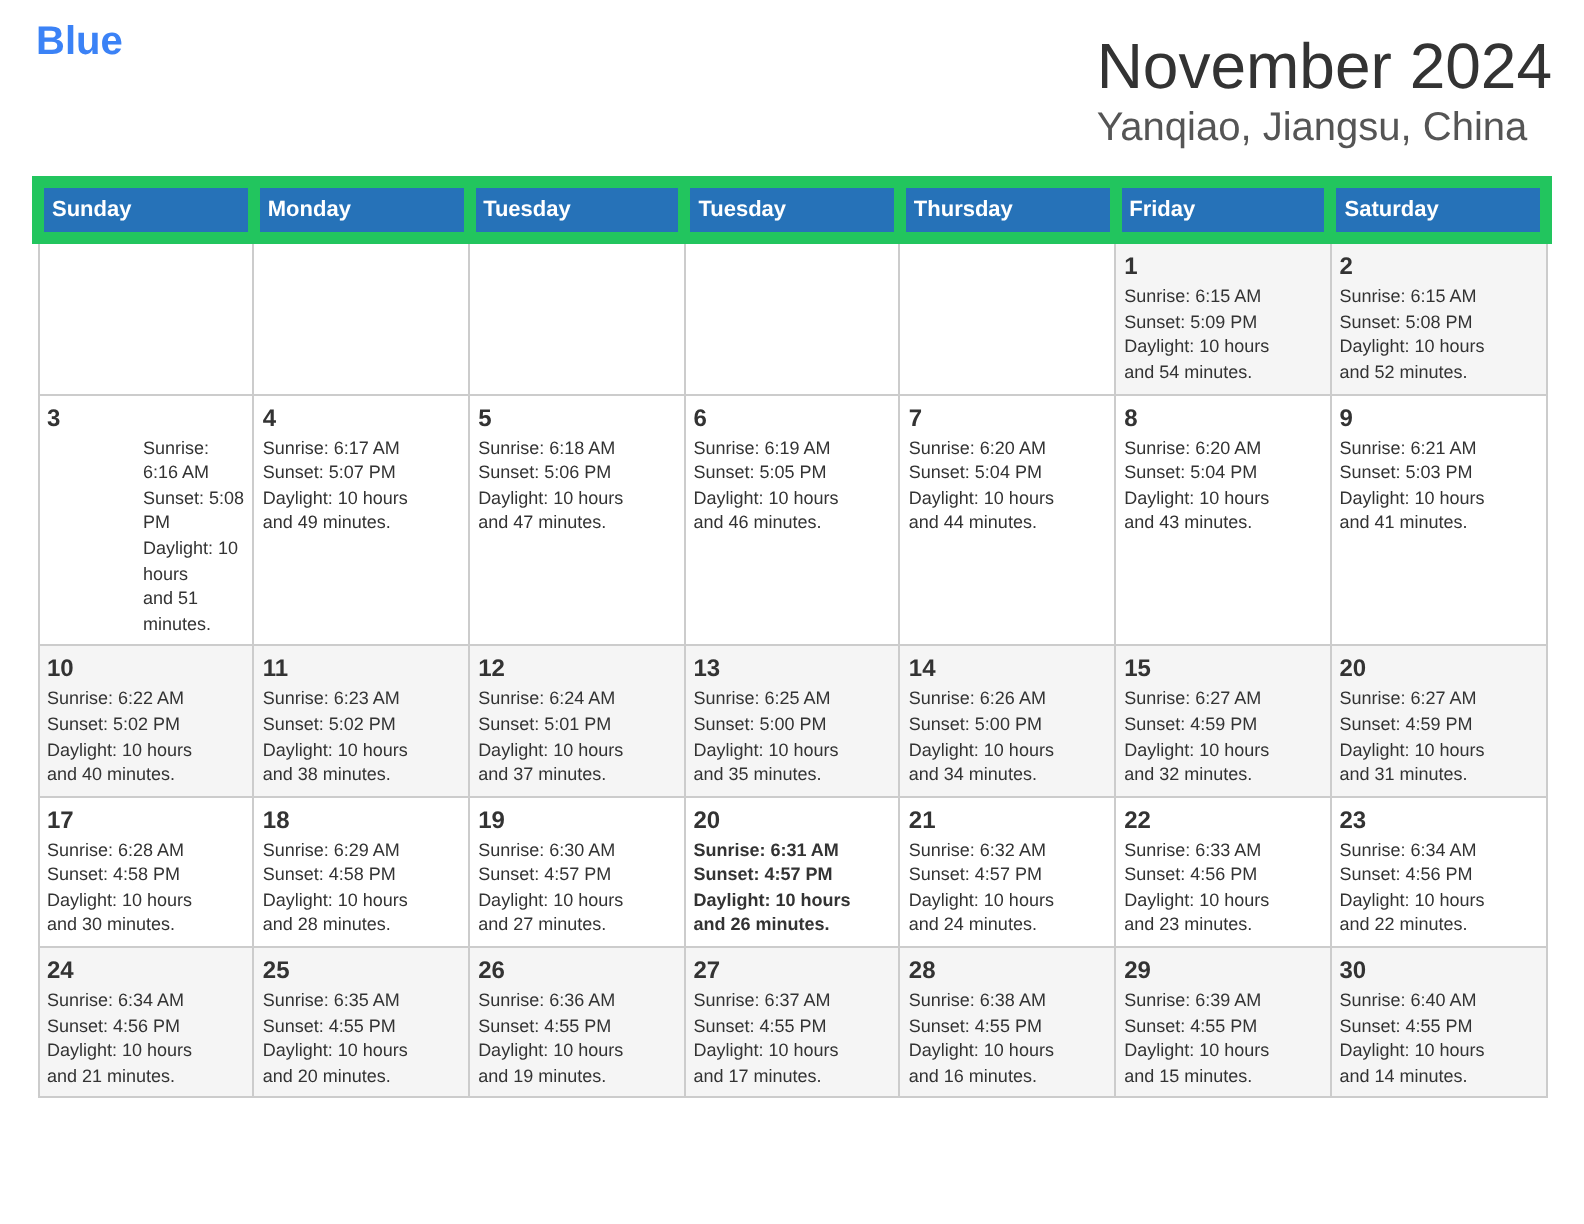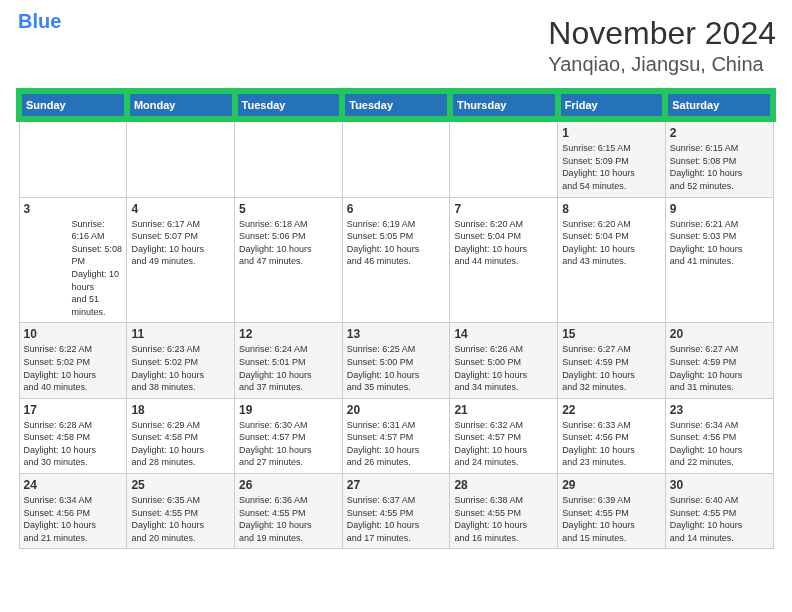--- a/index.html
+++ b/index.html
@@ -257,21 +257,21 @@
         </td>
         <td>
           <div class="day-number">19</div>
           <div class="day-info" style="white-space: pre-line;">Sunrise: 6:30 AM
 Sunset: 4:57 PM
 Daylight: 10 hours
 and 27 minutes.</div>
         </td>
         <td>
           <div class="day-number">20</div>
-          <div class="day-info" style="white-space: pre-line;">Sunrise: 6:31 AM
+          <div class="day-info" style="white-space: pre-line; font-weight: bold;">Sunrise: 6:31 AM
 Sunset: 4:57 PM
 Daylight: 10 hours
 and 26 minutes.</div>
         </td>
         <td>
           <div class="day-number">21</div>
           <div class="day-info" style="white-space: pre-line;">Sunrise: 6:32 AM
 Sunset: 4:57 PM
 Daylight: 10 hours
 and 24 minutes.</div>

